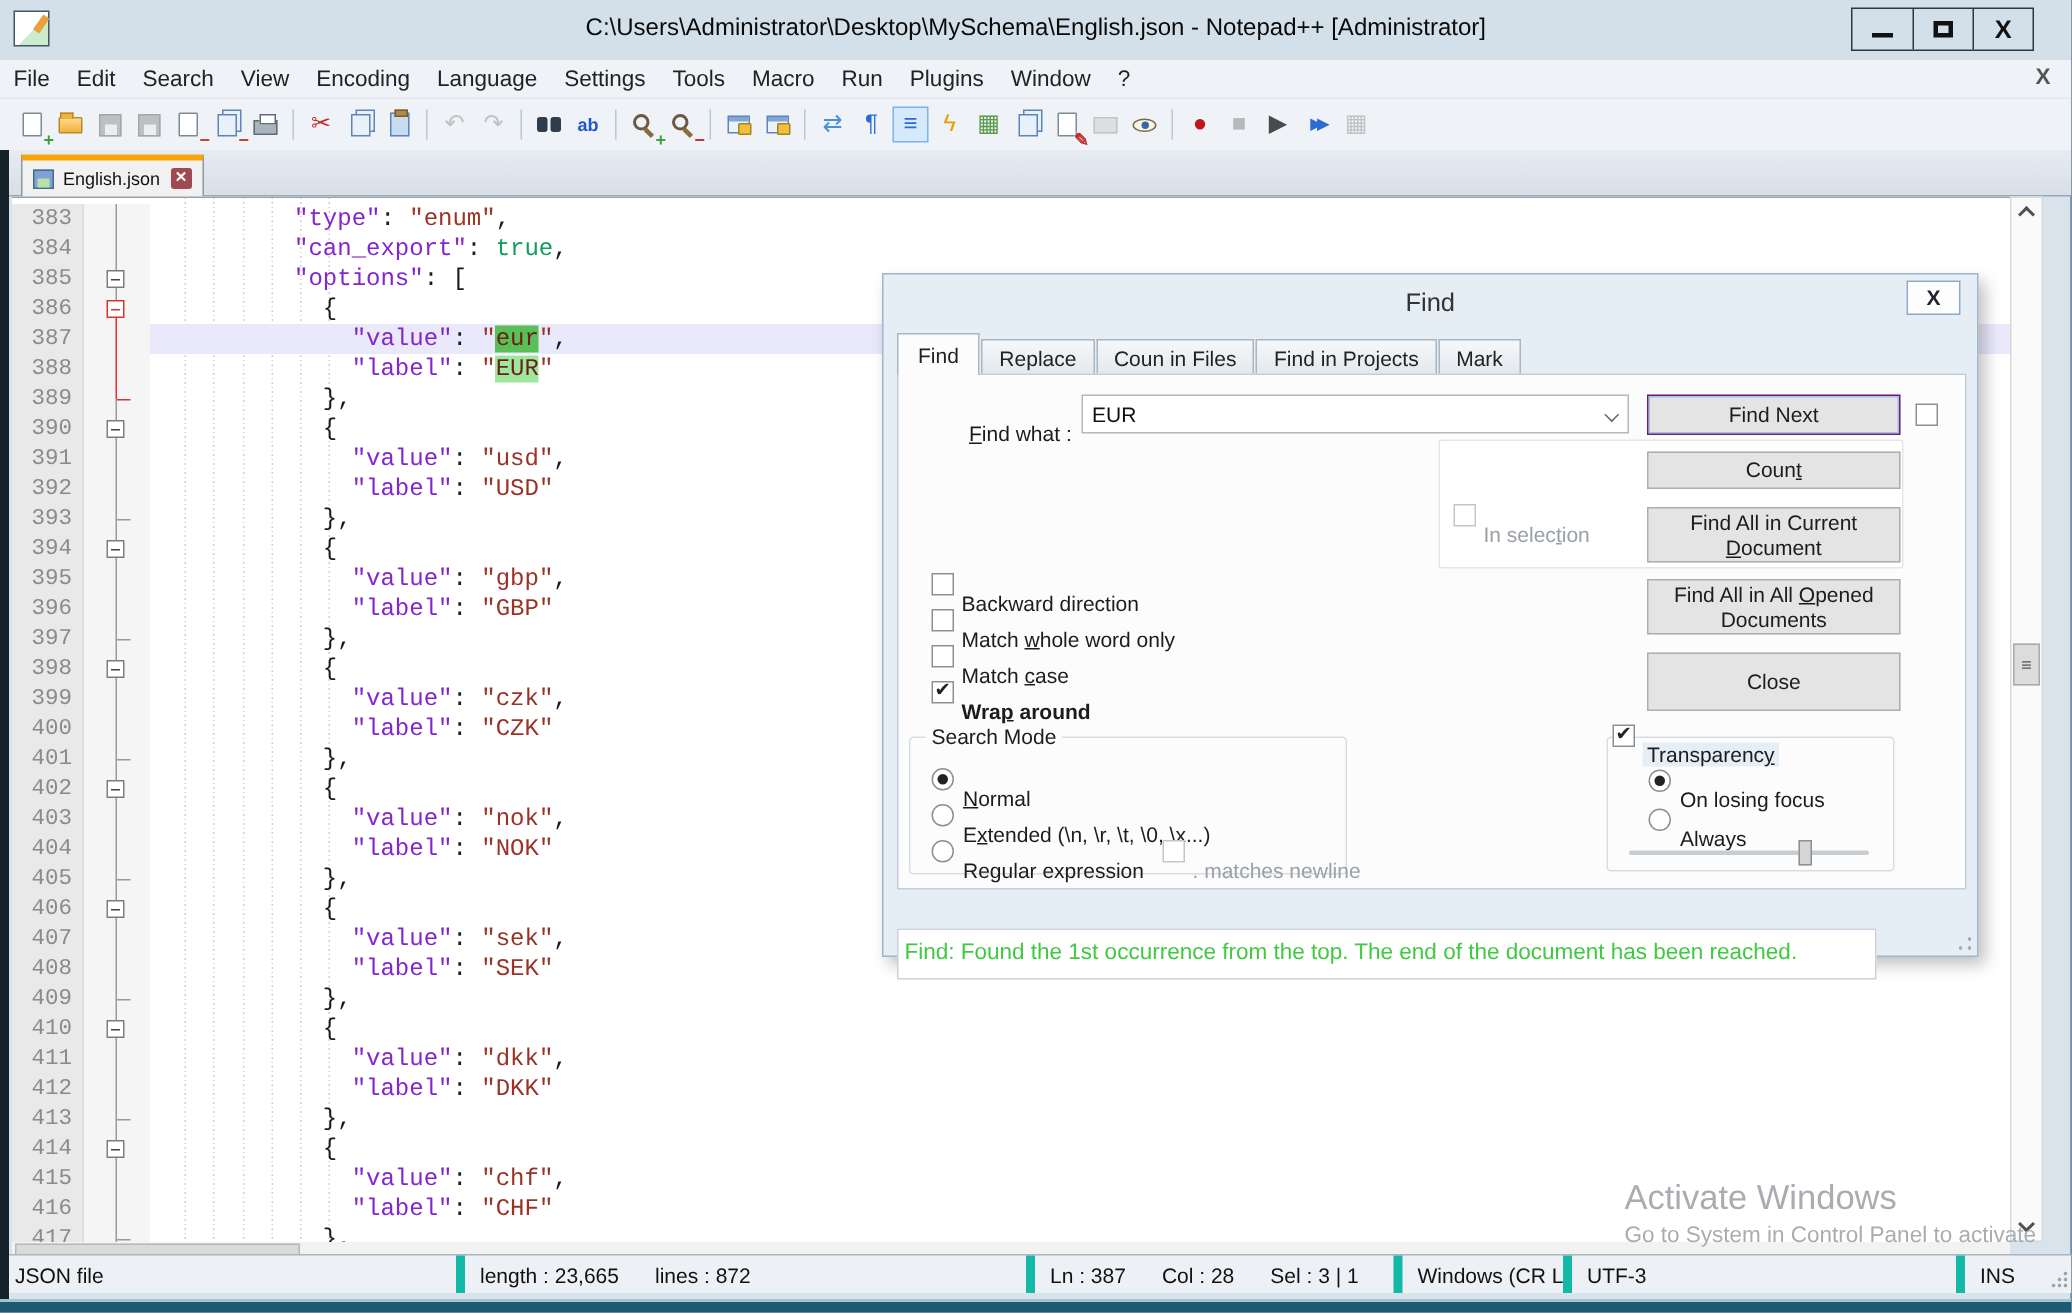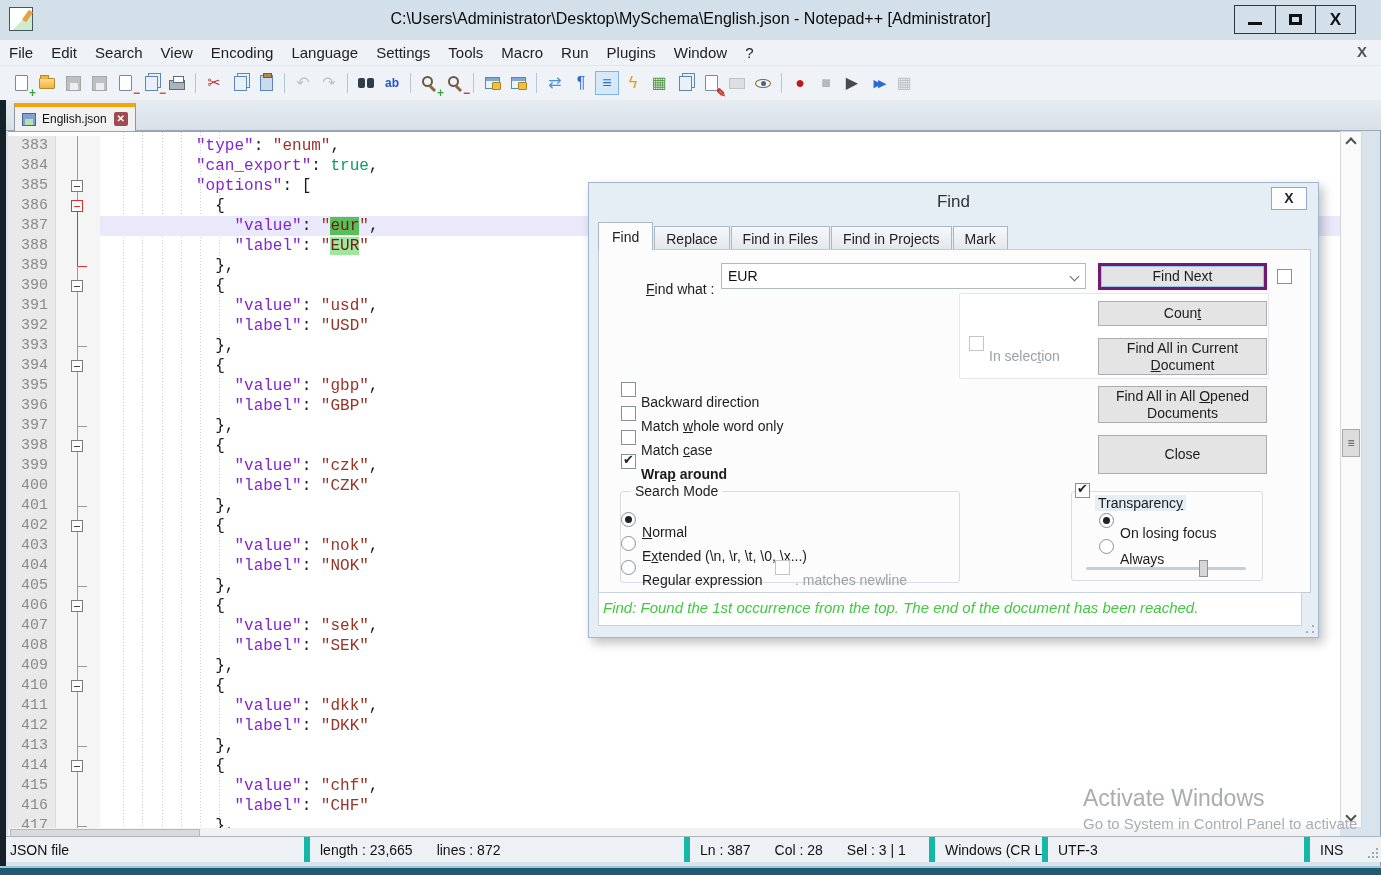--- a/index.html
+++ b/index.html
@@ -102,26 +102,26 @@
   .leftdark{position:absolute;left:0;top:100px;width:6px;height:766px;background:#16222a;}
   .bottombar{position:absolute;left:0;top:866px;width:100%;height:9px;background:#1E5A74;border-top:2px solid #9fc4d4;}
   
   .dlg{position:absolute;left:588px;top:182px;width:731px;height:456px;background:#E5EDF5;border:1px solid #9FB6CE;box-shadow:4px 5px 10px rgba(0,0,0,.25);z-index:10;}
   .dlg-title{position:absolute;left:0;top:0;width:100%;height:36px;text-align:center;font-size:17px;color:#333;line-height:38px;}
   .dlg-x{position:absolute;right:11px;top:4px;width:36px;height:23px;background:#fdfdfd;border:1px solid #8EA8C8;text-align:center;font-size:14px;font-weight:bold;color:#223;line-height:21px;}
   .ftabs{position:absolute;left:9px;top:40px;height:27px;display:flex;align-items:flex-end;}
   .ftab{font-size:14px;color:#222;background:linear-gradient(#f6f8fa,#e2e7ed);border:1px solid #aab6c2;border-bottom:none;padding:4px 11px 3px;margin-right:1px;}
   .ftab.active{background:#FCFCFC;padding:6px 13px 5px;position:relative;z-index:2;}
   .fpage{position:absolute;left:9px;top:66px;width:713px;height:344px;background:#FCFCFC;border:1px solid #c3ccd6;}
-  .fstrip{position:absolute;left:9px;top:409px;width:704px;height:34px;background:#fff;border:1px solid #c9d2dc;font-style:italic;}
+  .fstrip{position:absolute;left:9px;top:436px;width:653px;height:34px;background:#fff;border:1px solid #c9d2dc;}
   .fstatus{position:absolute;left:4px;top:6px;font-size:15px;color:#41C941;white-space:nowrap;}
   .lbl{font-size:14px;color:#1c1c1c;margin-top:12px;}
   .u{text-decoration:underline;}
   .dbtn{position:absolute;background:#E4E4E4;border:1px solid #ADADAD;font-size:14px;color:#1c1c1c;display:flex;flex-direction:column;align-items:center;justify-content:center;line-height:17px;}
-  .dbtn.def{border:3px solid #701a75;box-shadow:inset 0 0 0 1px #9cc4e8;}
+  .dbtn.def{border:1px solid #701a75;box-shadow:inset 0 0 0 1px #9cc4e8;}
   .combo{position:absolute;background:#fff;border:1px solid #b0b8c0;display:flex;align-items:center;padding:0 6px;font-size:14px;}
   .combo .arr{position:absolute;right:7px;top:9px;width:7px;height:7px;border-left:1px solid #667;border-bottom:1px solid #667;transform:rotate(-45deg);}
   .cb{position:absolute;width:15px;height:15px;background:#fff;border:1px solid #8a9097;}
   .cb.checked::after{content:"✔";position:absolute;left:1px;top:-3px;font-size:13px;color:#222;}
   .cb.dis{border-color:#c2c6ca;}
   .rad{position:absolute;width:15px;height:15px;background:#fff;border:1px solid #8a9097;border-radius:50%;}
   .rad.sel::after{content:"";position:absolute;left:3px;top:3px;width:7px;height:7px;border-radius:50%;background:#222;}
   .grp{position:absolute;border:1px solid #d9dde2;border-radius:3px;}
   .grp-legend{position:absolute;top:-9px;left:10px;background:#FCFCFC;padding:0 4px;font-size:14px;color:#1c1c1c;}
   .wpanel{position:absolute;left:370px;top:110px;width:310px;height:86px;background:#fff;border:1px solid #e3e6ea;border-radius:2px;}
@@ -548,21 +548,21 @@
   <div class="leftdark"></div>
   <div class="bottombar"></div>
 
   <div class="dlg">
     <div class="dlg-title">Find</div>
     <div class="dlg-x">X</div>
 
     <div class="ftabs">
         <span class="ftab active">Find</span>
         <span class="ftab">Replace</span>
-        <span class="ftab">Find in Files</span>
+        <span class="ftab">Coun in Files</span>
         <span class="ftab">Find in Projects</span>
         <span class="ftab">Mark</span>
       </div>
     <div class="fpage"></div>
 
     <span class="lbl" style="position:absolute;left:57px;top:86px;"><span class="u">F</span><span>ind what : </span></span>
     <div class="combo" style="left:132px;top:80px;width:365px;height:26px;">
       <span>EUR</span>
       <span class="arr"></span>
     </div>
@@ -591,21 +591,21 @@
 
     <span class="cb" style="left:32px;top:199px;"></span>
     <span class="lbl" style="position:absolute;left:52px;top:199px;">Backward direction</span>
     <span class="cb" style="left:32px;top:223px;"></span>
     <span class="lbl" style="position:absolute;left:52px;top:223px;"><span>Match </span><span class="u">w</span><span>hole word only</span></span>
     <span class="cb" style="left:32px;top:247px;"></span>
     <span class="lbl" style="position:absolute;left:52px;top:247px;"><span>Match </span><span class="u">c</span><span>ase</span></span>
     <span class="cb checked" style="left:32px;top:271px;"></span>
     <span class="lbl" style="position:absolute;left:52px;top:271px;font-weight:bold;"><span>Wra</span><span class="u">p</span><span> around</span></span>
 
-    <div class="grp" style="left:31px;top:308px;width:340px;height:92px;">
+    <div class="grp" style="left:17px;top:308px;width:292px;height:92px;">
       <span class="grp-legend">Search Mode</span>
     </div>
     <span class="rad sel" style="left:32px;top:329px;"></span>
     <span class="lbl" style="position:absolute;left:53px;top:329px;"><span></span><span class="u">N</span><span>ormal</span></span>
     <span class="rad" style="left:32px;top:353px;"></span>
     <span class="lbl" style="position:absolute;left:53px;top:353px;"><span>E</span><span class="u">x</span><span>tended (\n, \r, \t, \0, \x...)</span></span>
     <span class="rad" style="left:32px;top:377px;"></span>
     <span class="lbl" style="position:absolute;left:53px;top:377px;"><span>Re</span><span class="u">g</span><span>ular expression</span></span>
     <span class="cb dis" style="left:186px;top:377px;"></span>
     <span class="lbl dis-lbl" style="position:absolute;left:206px;top:377px;">. matches newline</span>

